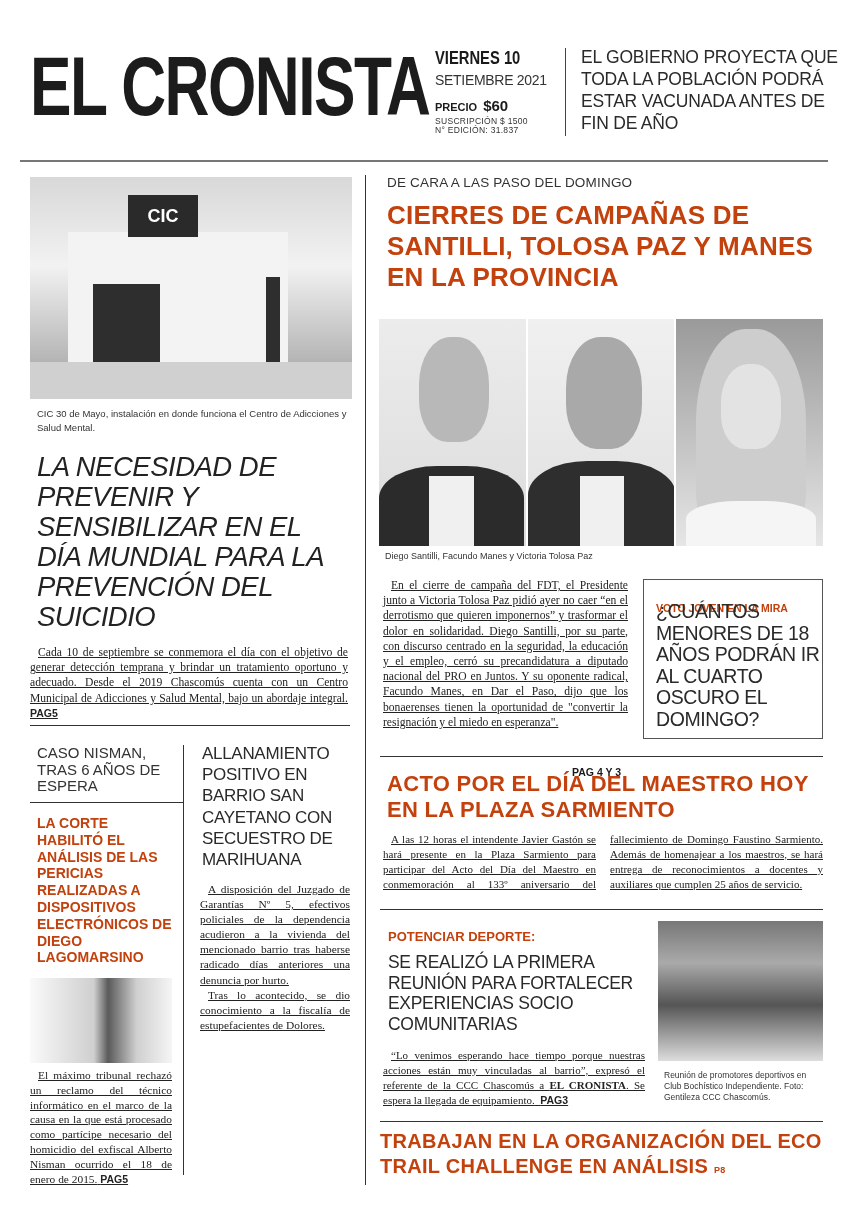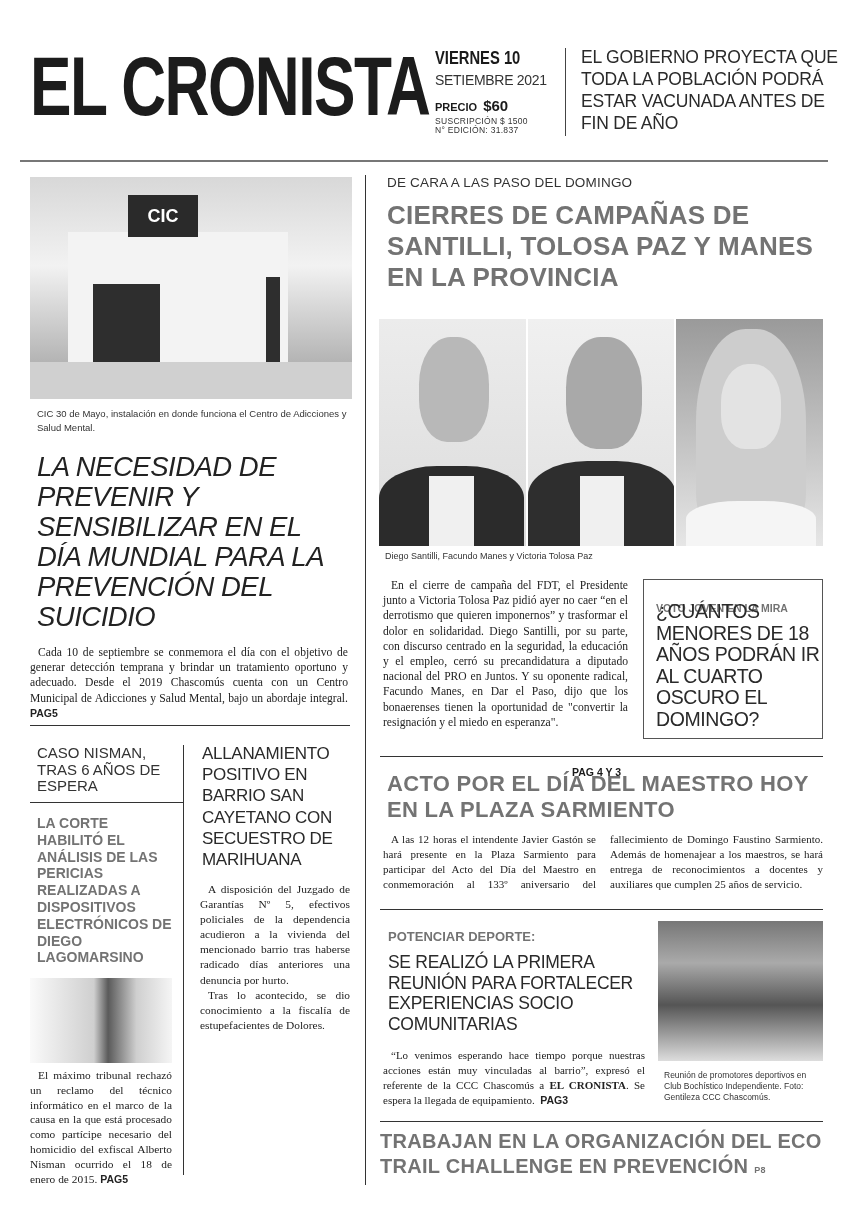--- a/index.html
+++ b/index.html
@@ -27,23 +27,23 @@
   .photo-cic { left: 30px; top: 177px; width: 322px; height: 222px; background: linear-gradient(#d8d8d8 0%, #f2f2f2 40%, #9c9c9c 100%); }
   .cic-sign { position: absolute; left: 68px; top: 18px; width: 70px; height: 42px; background: #2a2a2a; color: #fff; font-family: "Liberation Sans", sans-serif; font-weight: 700; font-size: 18px; text-align: center; line-height: 42px; margin-left: 30px; }
   .cic-wall { position: absolute; left: 38px; top: 55px; width: 220px; height: 135px; background: #f3f3f3; }
   .cic-door { position: absolute; left: 63px; top: 107px; width: 67px; height: 80px; background: #2e2e2e; }
   .cic-door2 { position: absolute; left: 236px; top: 100px; width: 14px; height: 95px; background: #2e2e2e; }
   .cic-ground { position: absolute; left: 0; top: 185px; width: 322px; height: 37px; background: #d0d0d0; }
 
   .caption { font-family: "Liberation Sans", sans-serif; font-size: 9.5px; color: #333; line-height: 14px; }
 
   .light-head { font-family: "Liberation Sans", sans-serif; font-weight: 400; color: #222; }
-  .bold-head { font-family: "Liberation Sans", sans-serif; font-weight: 900; color: #737373; }
+  .bold-head { font-family: "Liberation Sans", sans-serif; font-weight: 900; color: #c2410c; }
 
-  .body-text { font-family: "Liberation Serif", serif; font-size: 11.6px; line-height: 15.2px; text-align: justify; color: #222; hyphens: auto; }
+  .body-text { font-family: "Liberation Serif", serif; font-size: 11.6px; line-height: 15.2px; text-align: justify; color: #222; hyphens: auto; text-decoration: underline; }
   .body-text .ind { display: inline-block; width: 8px; }
   .pagref { font-family: "Liberation Sans", sans-serif; font-weight: 900; font-size: 10.5px; margin-top: 41px; }
 
   .photo-trio { left: 379px; top: 319px; width: 444px; height: 227px; display: flex; gap: 2px; }
   .trio-cell { flex: 1; position: relative; overflow: hidden; }
   .face { position: absolute; border-radius: 45% 45% 40% 40%; background: #cfcfcf; }
   .torso { position: absolute; bottom: 0; border-radius: 40% 40% 0 0; }
 
   .box-voto { left: 643px; top: 579px; width: 180px; height: 160px; border: 1px solid #555; }
 
@@ -149,15 +149,15 @@
 <div class="abs body-text" style="left:383px; top:1048px; width:262px; font-size:11px; line-height:15px;">
   <span class="ind"></span><span>“Lo venimos esperando hace tiempo porque nuestras acciones están muy vinculadas al barrio”, expresó el referente de la CCC Chascomús a </span><b>EL CRONISTA</b><span>. Se espera la llegada de equipamiento.</span>
   &nbsp;<span class="pagref">PAG3</span>
 </div>
 <div class="abs photo photo-meet"></div>
 <div class="abs caption" style="left:664px; top:1070px; width:160px; font-size:8.5px; line-height:11px;">Reunión de promotores deportivos en Club Bochístico Independiente. Foto: Gentileza CCC Chascomús.</div>
 
 <div class="abs hline" style="left:380px; top:1121px; width:443px;"></div>
 
 <div class="abs bold-head" style="left:380px; top:1129px; width:460px; font-size:20px; line-height:25px; letter-spacing:0.3px;">
-  <span>TRABAJAN EN LA ORGANIZACIÓN DEL ECO TRAIL CHALLENGE EN PREVENCIÓN</span>
+  <span>TRABAJAN EN LA ORGANIZACIÓN DEL ECO TRAIL CHALLENGE EN ANÁLISIS</span>
   <span style="font-size:9px;">P8</span>
 </div>
 
 </body></html>

